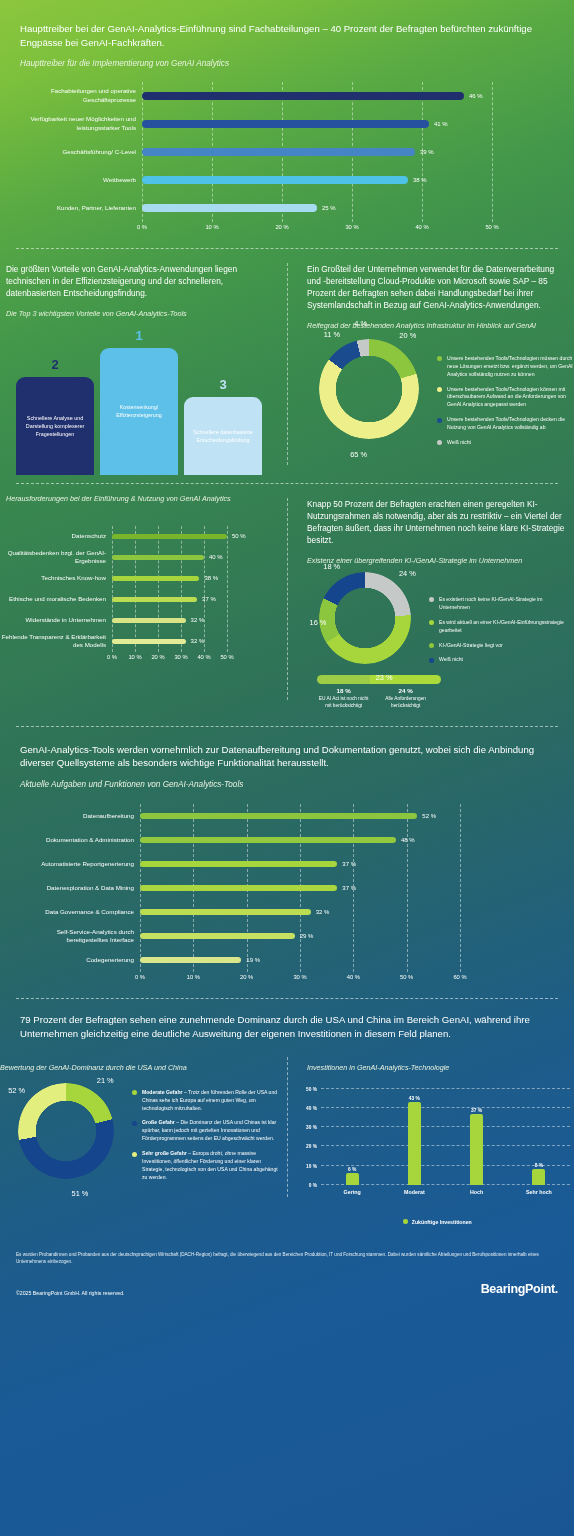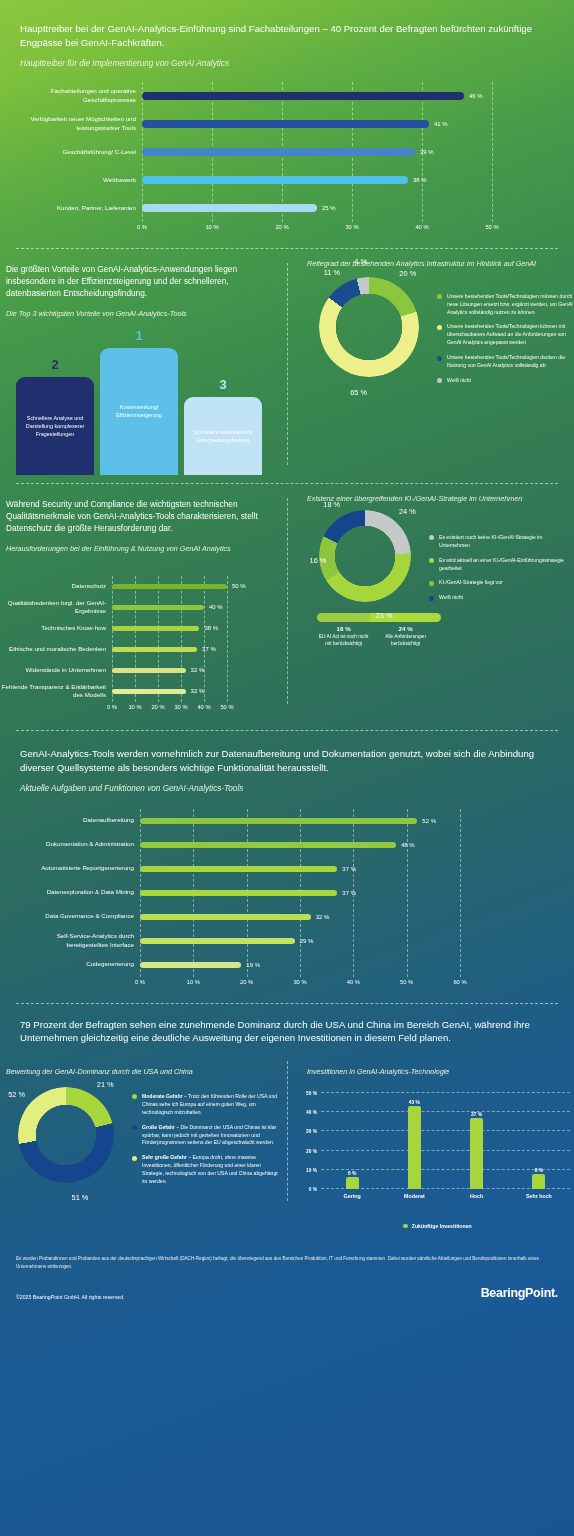--- a/index.html
+++ b/index.html
@@ -181,39 +181,40 @@
             </div>
           </div>
         </div>
       </div>
   </div>
 
   <div class="divider" style="margin-top:14px"></div>
 
   <div class="col2">
     <div class="col left">
-      <div class="ctext">Die größten Vorteile von GenAI-Analytics-Anwendungen liegen insbesondere in der Effizienzsteigerung und der schnelleren, datenbasierten Entscheidungsfindung.</div>
+      <div class="ctext">Die größten Vorteile von GenAI-Analytics-Anwendungen liegen technischen in der Effizienzsteigerung und der schnelleren, datenbasierten Entscheidungsfindung.</div>
       <div class="csub">Die Top 3 wichtigsten Vorteile von GenAI-Analytics-Tools</div>
       <div id="podium" class="podium">
           <div class="pod">
             <div class="pod-rank" style="color: rgb(32, 48, 110);">2</div>
             <div class="pod-box" style="height: 98px; background: rgb(32, 48, 110);">Schnellere Analyse und Darstellung komplexerer Fragestellungen</div>
           </div>
           <div class="pod">
             <div class="pod-rank" style="color: rgb(92, 192, 232);">1</div>
             <div class="pod-box" style="height: 127px; background: rgb(92, 192, 232);">Kostensenkung/ Effizienzsteigerung</div>
           </div>
           <div class="pod">
             <div class="pod-rank" style="color: rgb(191, 226, 245);">3</div>
             <div class="pod-box" style="height: 78px; background: rgb(191, 226, 245);">Schnellere datenbasierte Entscheidungsfindung</div>
           </div>
         </div>
     </div>
     <div class="col right">
       <div class="vline"></div>
+      <div class="ctext">Ein Großteil der Unternehmen verwendet für die Datenverarbeitung und -bereitstellung Cloud-Produkte von Microsoft sowie SAP – 85 Prozent der Befragten sehen dabei Handlungsbedarf bei ihrer Systemlandschaft in Bezug auf GenAI-Analytics-Anwendungen.</div>
       <div class="csub">Reifegrad der bestehenden Analytics Infrastruktur im Hinblick auf GenAI</div>
       <div id="donut1" style="margin-top:8px">
           <div style="display: flex; align-items: flex-start;">
             <div style="position: relative; width: 136px; flex: 0 0 auto;">
               <div class="donut" style="width: 100px; height: 100px; border-radius: 50%; background: conic-gradient(rgb(140, 198, 62) 0deg, rgb(140, 198, 62) 72deg, rgb(237, 240, 138) 72deg, rgb(237, 240, 138) 306deg, rgb(27, 75, 143) 306deg, rgb(27, 75, 143) 345.6deg, rgb(197, 201, 200) 345.6deg, rgb(197, 201, 200) 360deg); mask: radial-gradient(circle, transparent 33px, rgb(0, 0, 0) 33.5px); margin-left: 18px;"></div>
               <div class="dlab" style="left: 106.794px; top: -3.39512px; transform: translate(-50%, -50%);">20 %</div>
               <div class="dlab" style="left: 57.6753px; top: 115.187px; transform: translate(-50%, -50%);">65 %</div>
               <div class="dlab" style="left: 30.9025px; top: -4.58732px; transform: translate(-50%, -50%);">11 %</div>
               <div class="dlab" style="left: 59.728px; top: -15.4796px; transform: translate(-50%, -50%);">4 %</div>
             </div>
@@ -237,21 +238,20 @@
             </div>
           </div>
         </div>
     </div>
   </div>
 
   <div class="divider" style="margin-top:8px"></div>
 
   <div class="col2">
     <div class="col left">
-      <div class="ctext">Während Security und Compliance die wichtigsten technischen Qualitätsmerkmale von GenAI-Analytics-Tools charakterisieren, stellt Datenschutz die größte Herausforderung dar.</div>
       <div class="csub">Herausforderungen bei der Einführung &amp; Nutzung von GenAI Analytics</div>
       <div id="chart3" class="hbar-chart" style="margin-top:22px">
           <div style="position: relative;">
             <div class="grid-v" style="left: 112px; top: 0px; height: 126px; position: absolute;"></div>
             <div class="grid-v" style="left: 135px; top: 0px; height: 126px; position: absolute;"></div>
             <div class="grid-v" style="left: 158px; top: 0px; height: 126px; position: absolute;"></div>
             <div class="grid-v" style="left: 181px; top: 0px; height: 126px; position: absolute;"></div>
             <div class="grid-v" style="left: 204px; top: 0px; height: 126px; position: absolute;"></div>
             <div class="grid-v" style="left: 227px; top: 0px; height: 126px; position: absolute;"></div>
             <div class="hb-row" style="height: 21px;">
@@ -302,20 +302,21 @@
               <div class="hb-tick" style="left: 158px;">20 %</div>
               <div class="hb-tick" style="left: 181px;">30 %</div>
               <div class="hb-tick" style="left: 204px;">40 %</div>
               <div class="hb-tick" style="left: 227px;">50 %</div>
             </div>
           </div>
         </div>
     </div>
     <div class="col right">
       <div class="vline"></div>
+      <div class="ctext">Knapp 50 Prozent der Befragten erachten einen geregelten KI-Nutzungsrahmen als notwendig, aber als zu restriktiv – ein Viertel der Befragten äußert, dass ihr Unternehmen noch keine klare KI-Strategie besitzt.</div>
       <div class="csub">Existenz einer übergreifenden KI-/GenAI-Strategie im Unternehmen</div>
       <div id="donut2" style="margin-top:6px">
           <div style="display: flex; align-items: flex-start;">
             <div style="position: relative; width: 128px; flex: 0 0 auto;">
               <div class="donut" style="width: 92px; height: 92px; border-radius: 50%; background: conic-gradient(rgb(197, 201, 200) 0deg, rgb(197, 201, 200) 86.4deg, rgb(166, 214, 60) 86.4deg, rgb(166, 214, 60) 237.6deg, rgb(140, 198, 62) 237.6deg, rgb(140, 198, 62) 295.2deg, rgb(21, 69, 140) 295.2deg, rgb(21, 69, 140) 360deg); mask: radial-gradient(circle, transparent 30px, rgb(0, 0, 0) 30.5px); margin-left: 18px;"></div>
               <div class="dlab" style="left: 106.442px; top: 0.803945px; transform: translate(-50%, -50%);">24 %</div>
               <div class="dlab" style="left: 83.1591px; top: 104.966px; transform: translate(-50%, -50%);">23 %</div>
               <div class="dlab" style="left: 17px; top: 49.893px; transform: translate(-50%, -50%);">16 %</div>
               <div class="dlab" style="left: 30.7787px; top: -6.34833px; transform: translate(-50%, -50%);">18 %</div>
             </div>
@@ -437,21 +438,21 @@
         </div>
       </div>
   </div>
 
   <div class="divider" style="margin-top:14px"></div>
 
   <div>
     <div class="lede" style="padding-top:14px">79 Prozent der Befragten sehen eine zunehmende Dominanz durch die USA und China im Bereich GenAI, während ihre Unternehmen gleichzeitig eine deutliche Ausweitung der eigenen Investitionen in diesem Feld planen.</div>
     <div class="col2" style="margin-top:12px">
       <div class="col left">
-        <div class="csub" style="padding-left:6px">Bewertung der GenAI-Dominanz durch die USA und China</div>
+        <div class="csub" style="padding-left:0">Bewertung der GenAI-Dominanz durch die USA und China</div>
         <div id="donut3" style="margin-top:10px">
             <div style="display: flex; align-items: flex-start;">
               <div style="position: relative; width: 132px; flex: 0 0 auto;">
                 <div class="donut" style="width: 96px; height: 96px; border-radius: 50%; background: conic-gradient(rgb(166, 214, 60) 0deg, rgb(166, 214, 60) 75.6deg, rgb(21, 69, 140) 75.6deg, rgb(21, 69, 140) 259.2deg, rgb(226, 238, 126) 259.2deg, rgb(226, 238, 126) 360deg); mask: radial-gradient(circle, transparent 30px, rgb(0, 0, 0) 30.5px); margin-left: 18px;"></div>
                 <div class="dlab" style="left: 105.226px; top: -2.56992px; transform: translate(-50%, -50%);">21 %</div>
                 <div class="dlab" style="left: 79.9612px; top: 110.459px; transform: translate(-50%, -50%);">51 %</div>
                 <div class="dlab" style="left: 16.6872px; top: 7.20486px; transform: translate(-50%, -50%);">52 %</div>
               </div>
               <div class="legend" style="padding-top: 6px; flex: 1 1 0%;">
                 <div class="lg-item">

